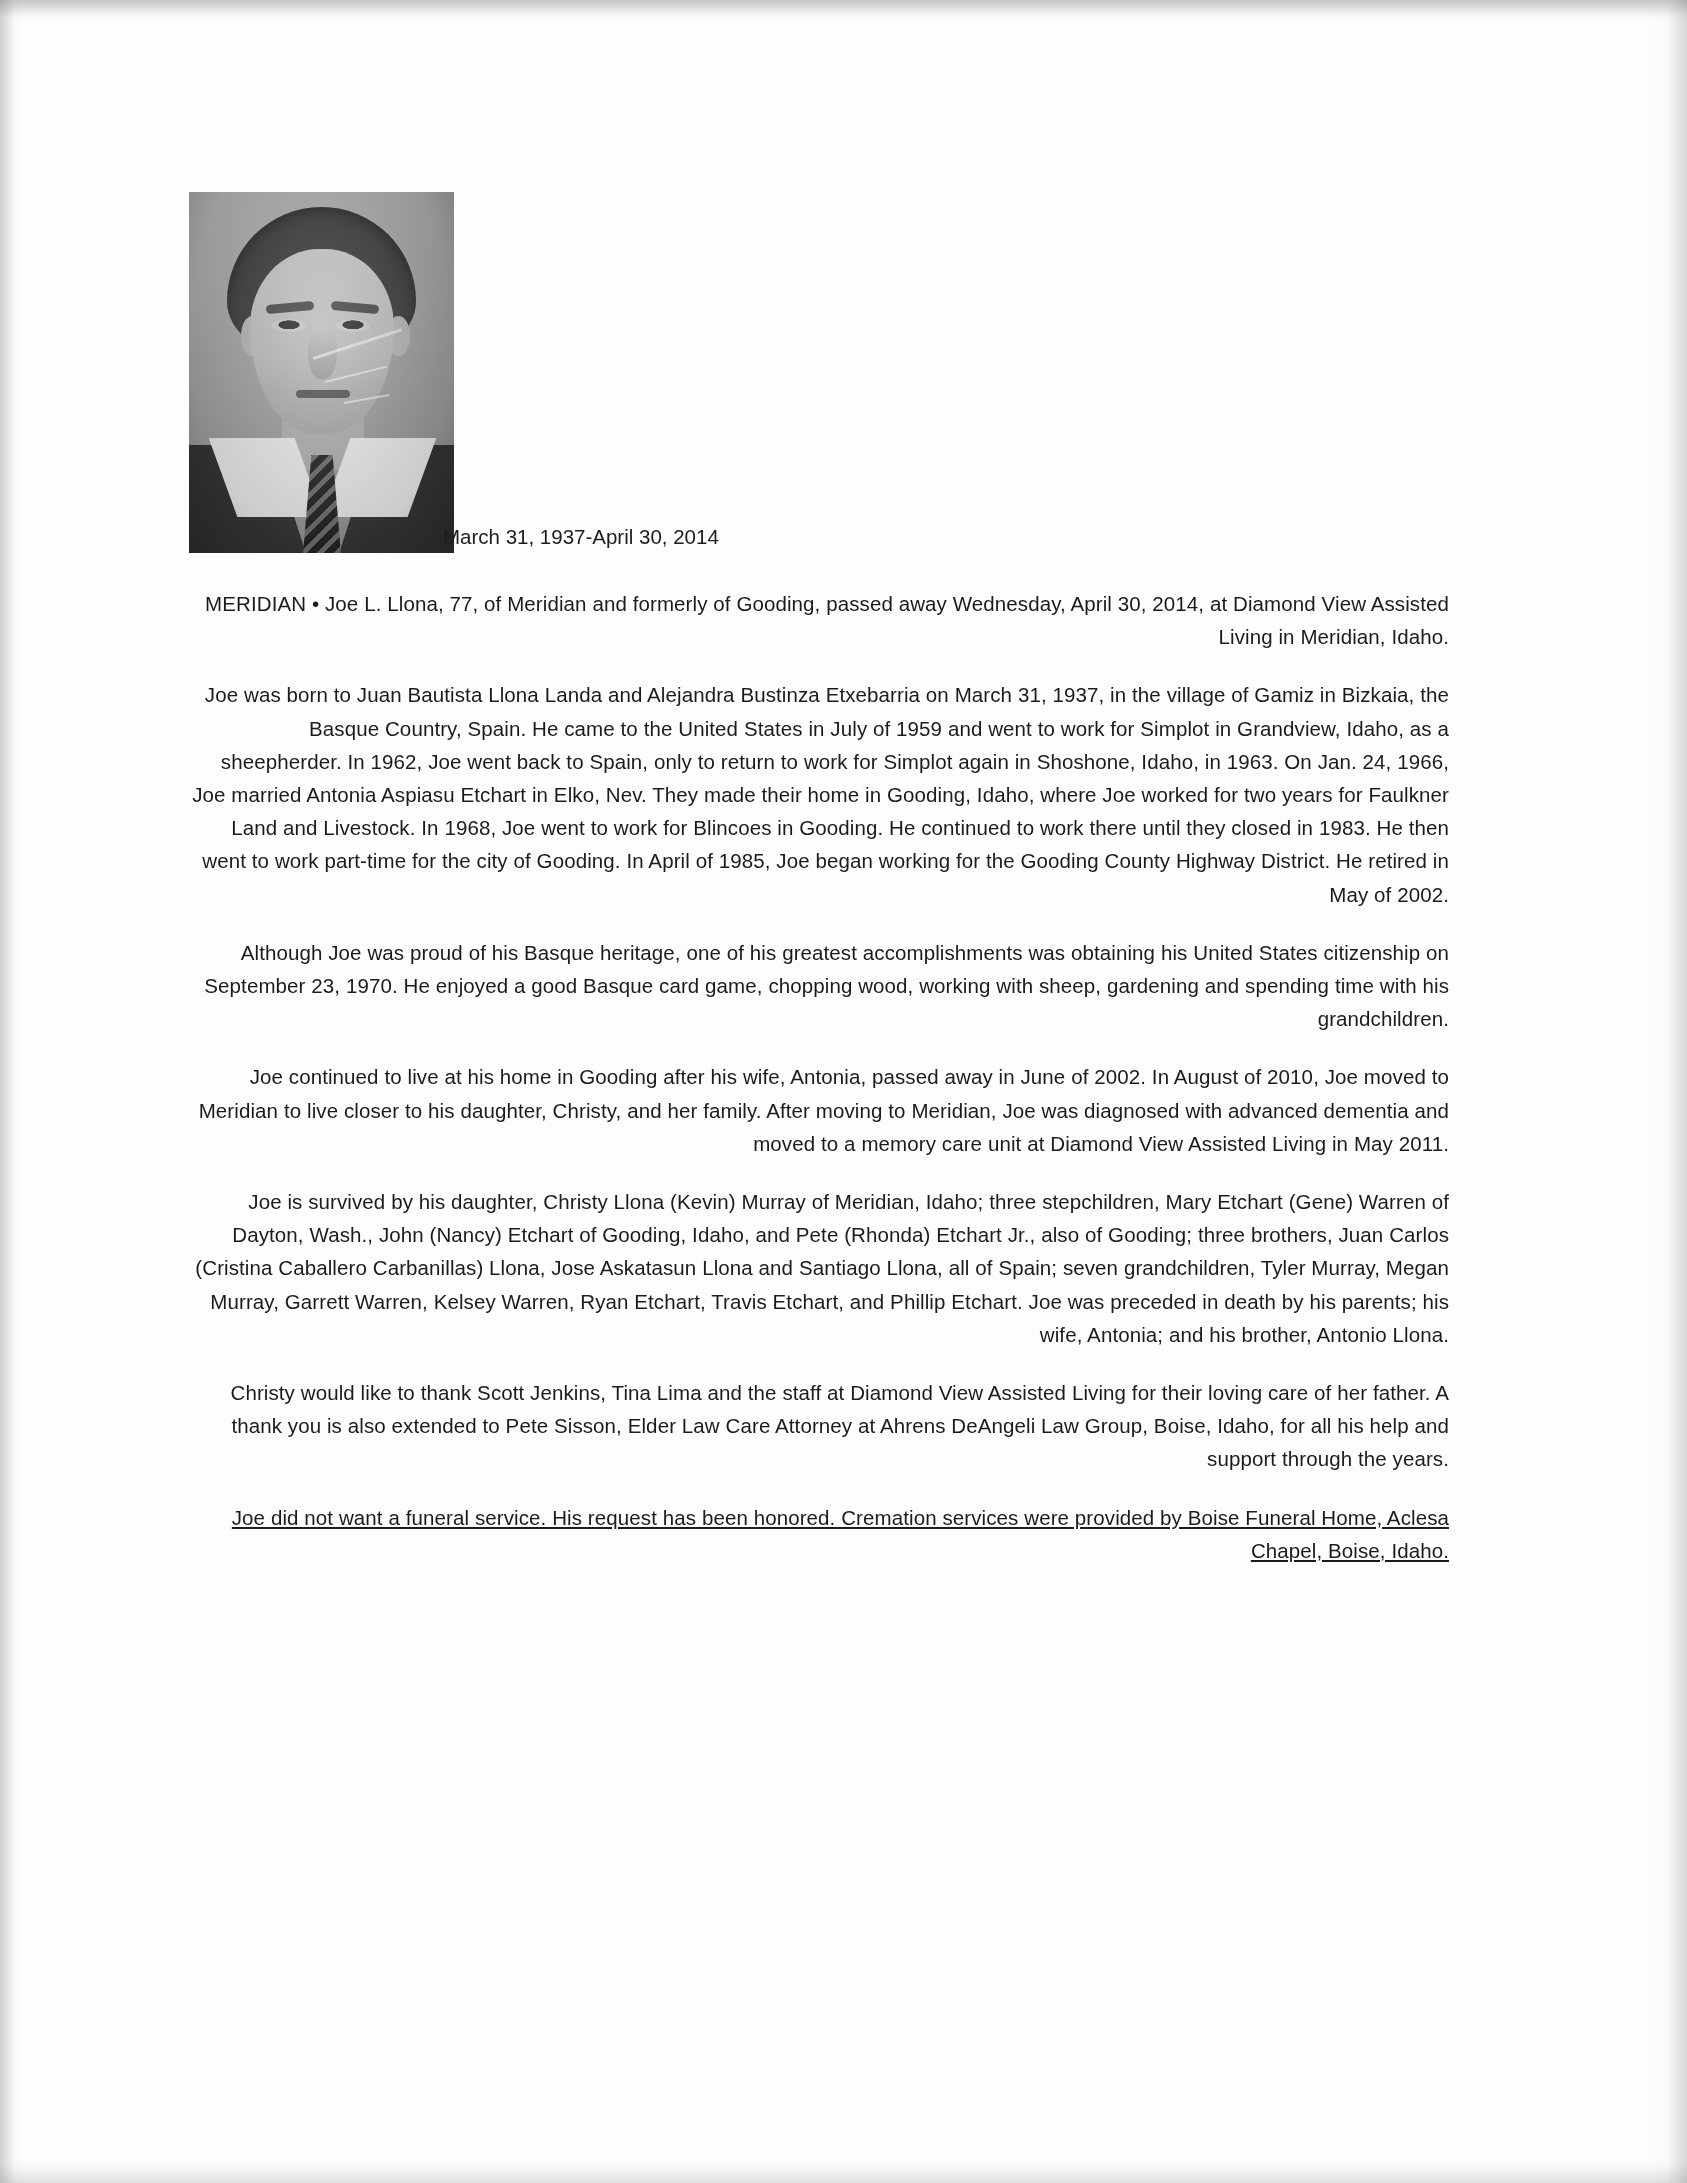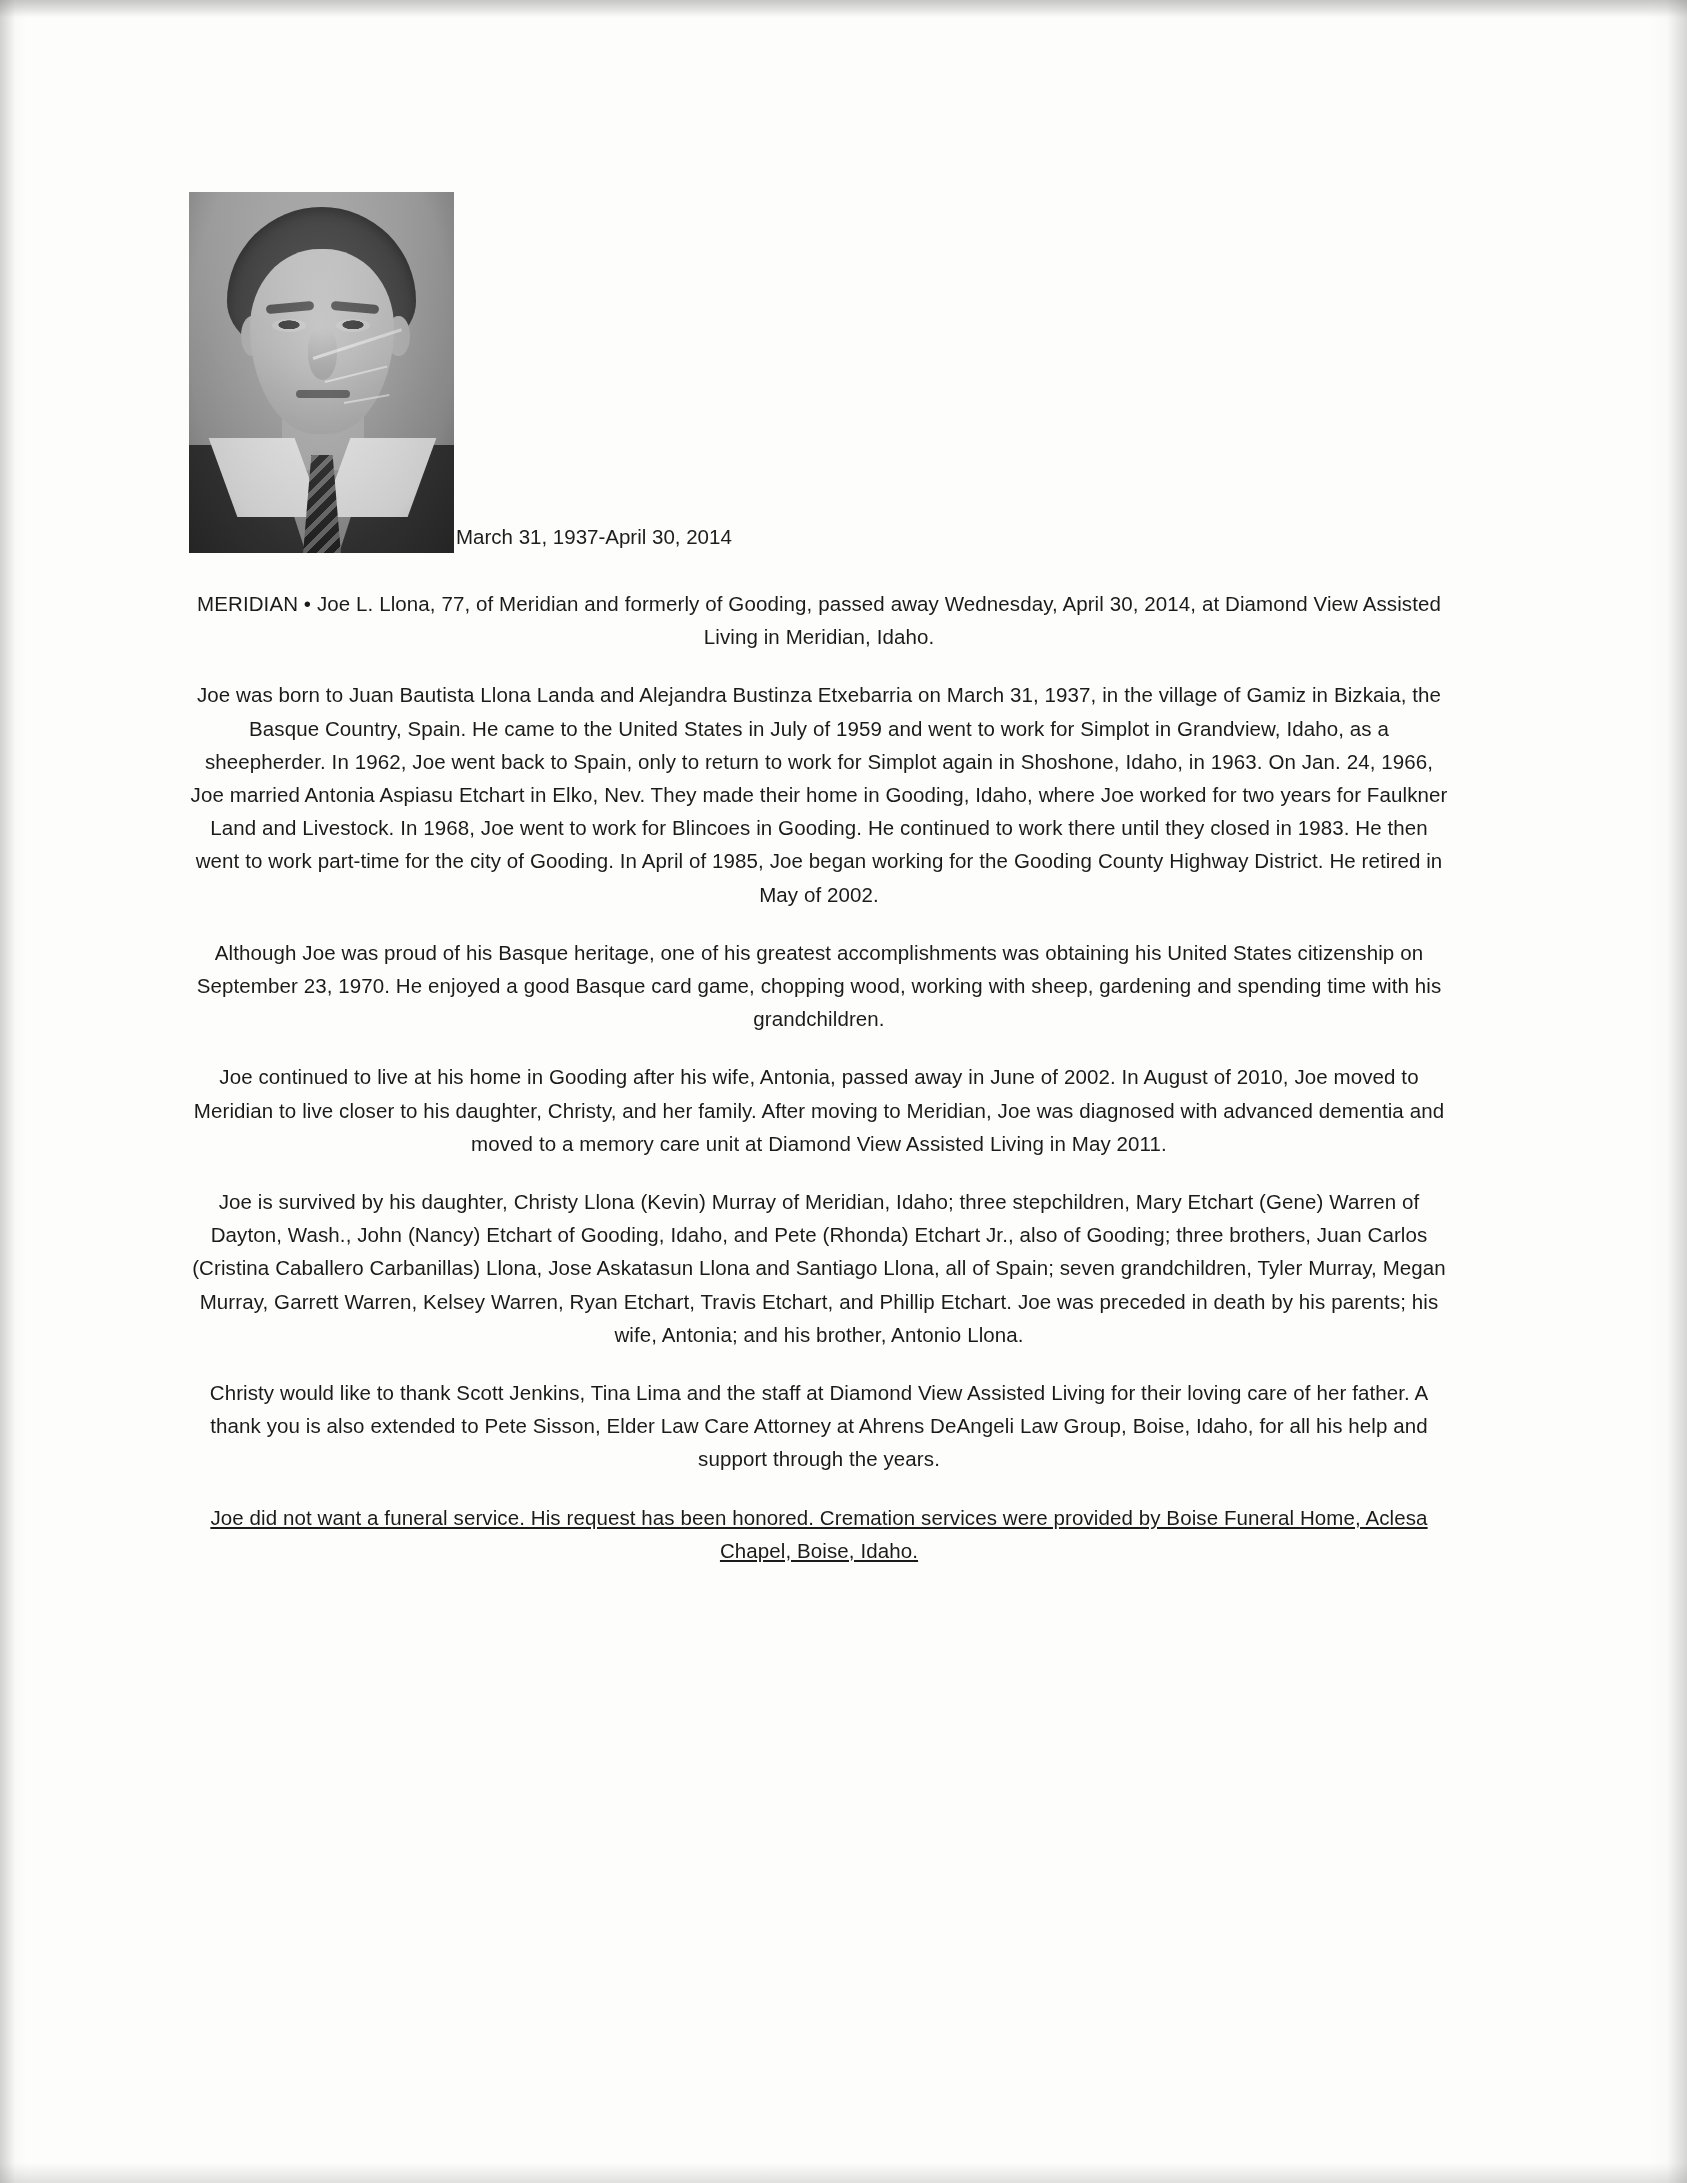--- a/index.html
+++ b/index.html
@@ -179,39 +179,39 @@
     position: absolute;
     background: rgba(255,255,255,0.55);
     transform-origin: left center;
   }
   .portrait .scratch1 { left: 124px; top: 165px; width: 93px; height: 2.6px; transform: rotate(-18deg); }
   .portrait .scratch2 { left: 136px; top: 189px; width: 64px; height: 2px; transform: rotate(-14deg); }
   .portrait .scratch3 { left: 155px; top: 210px; width: 46px; height: 2px; transform: rotate(-10deg); }
 
   .date-caption {
     position: absolute;
-    left: 267px;
+    left: 254px;
     bottom: 12px;
     font-size: 20.5px;
     line-height: 1.2;
     color: #1d1d1d;
     white-space: nowrap;
   }
 
   
   .body-text {
     clear: both;
     padding-top: 25px;
   }
   .body-text p {
     margin: 0 0 25px 0;
     font-size: 20.5px;
     line-height: 1.62;
     color: #1b1b1b;
-    text-align: center;
+    text-align: right;
     letter-spacing: 0.1px;
   }
   .body-text p:last-child {
     margin-bottom: 0;
     text-decoration: underline;
   }
 </style>
 </head>
 <body>
 

